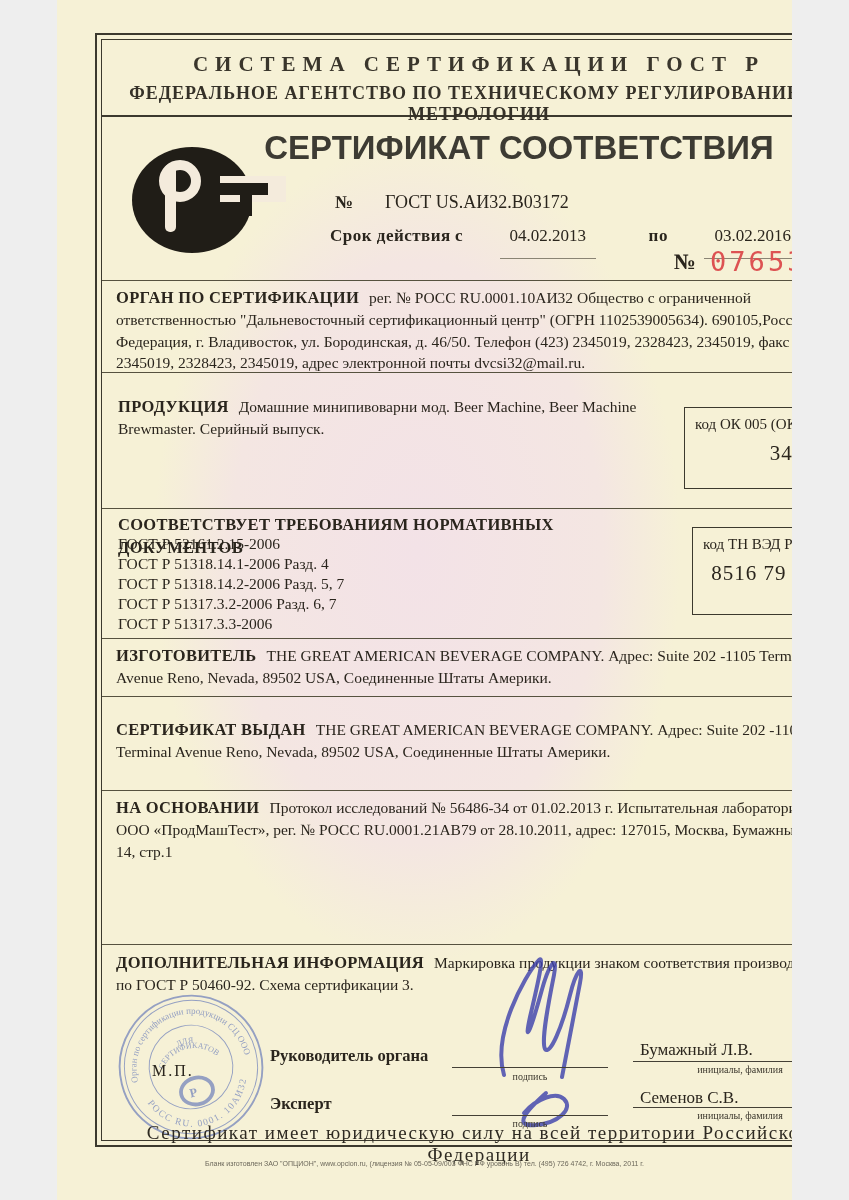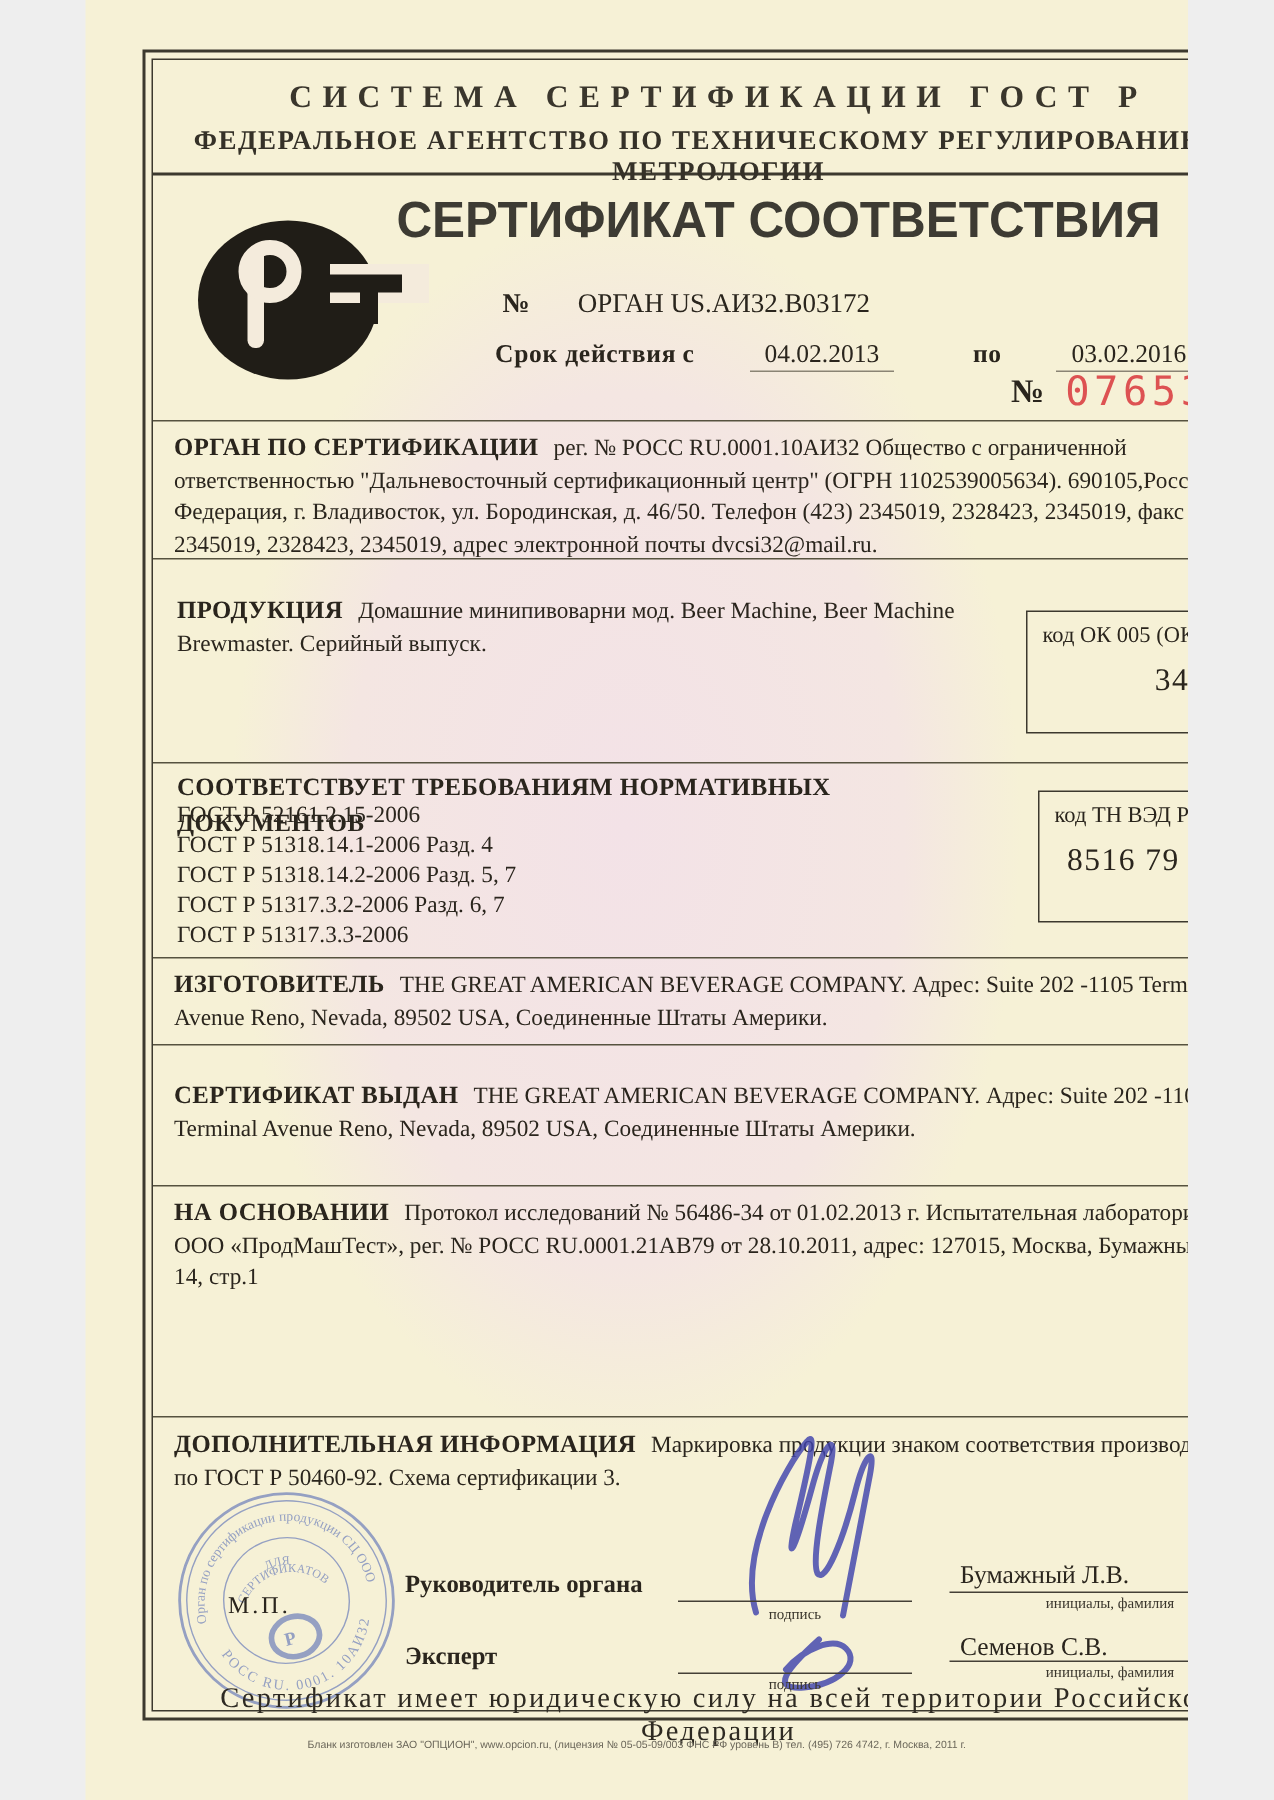--- a/index.html
+++ b/index.html
@@ -24,21 +24,21 @@
   .hdr-band{ position:absolute; top:0; left:0; right:0; height:77px; border-bottom:2px solid #3c392e; text-align:center; }
   .sys-title{ margin-top:12px; font-size:21px; font-weight:bold; letter-spacing:7px; color:#3a362c; }
   .agency{ margin-top:6px; font-size:18px; font-weight:bold; letter-spacing:1px; color:#353128; }
   .doc-title{ position:absolute; top:88px; left:100px; right:20px; text-align:center;
     font-family:"Liberation Sans", sans-serif; font-weight:bold; font-size:34px; color:#3d3b33;
     transform:scaleX(0.97); letter-spacing:0px; }
   .cert-no-line{ position:absolute; top:152px; left:233px; font-size:18px; }
   .cert-no-line .nosign{ font-weight:bold; margin-right:32px; }
   .validity-line{ position:absolute; top:186px; left:228px; font-size:17px; }
   .validity-line b{ letter-spacing:0.5px; }
-  .d-ul{ border-bottom:1px solid #8a8474; padding:0 10px 2px 10px; }
+  .d-ul{ border-bottom:1px solid #8a8474; padding:0 10px 13px 10px; }
   .gap1{ display:inline-block; width:28px; }
   .gap2{ display:inline-block; width:44px; }
   .blank-no{ position:absolute; top:206px; left:572px; font-size:22px; }
   .blank-no .nosign{ font-weight:bold; font-size:22px; margin-right:14px; }
   .blank-no .rednum{ font-family:"DejaVu Sans Mono", monospace; font-size:27px; letter-spacing:3px; vertical-align:-2px; }
   
   .rst-logo{ position:absolute; left:26px; top:96px; }
   
   .para{ position:absolute; font-size:15.5px; line-height:1.4; text-align:left; }
   .lbl{ font-weight:bold; font-size:16.5px; letter-spacing:0.3px; margin-right:10px; }
@@ -76,21 +76,21 @@
         <rect x="92" y="40" width="66" height="26" fill="#f4ebdc"></rect>
         <rect x="37" y="28" width="11" height="68" rx="5" fill="#f4ebdc"></rect>
         <circle cx="52" cy="45" r="16" fill="none" stroke="#f4ebdc" stroke-width="10"></circle>
         <rect x="90" y="47" width="50" height="12" fill="#201d17"></rect>
         <rect x="112" y="56" width="12" height="24" fill="#201d17"></rect>
       </svg>
 
       <div class="doc-title">СЕРТИФИКАТ СООТВЕТСТВИЯ</div>
 
       <div class="cert-no-line">
-        <span class="nosign">№</span><span>ОРГАН US.АИ32.В03172</span>
+        <span class="nosign">№</span><span>ГОСТ US.АИ32.В03172</span>
       </div>
 
       <div class="validity-line">
         <b>Срок действия</b>
         <b>с</b>
         <span class="gap1"></span>
         <span class="d-ul">04.02.2013</span>
         <span class="gap2"></span>
         <b>по</b>
         <span class="gap1"></span>

